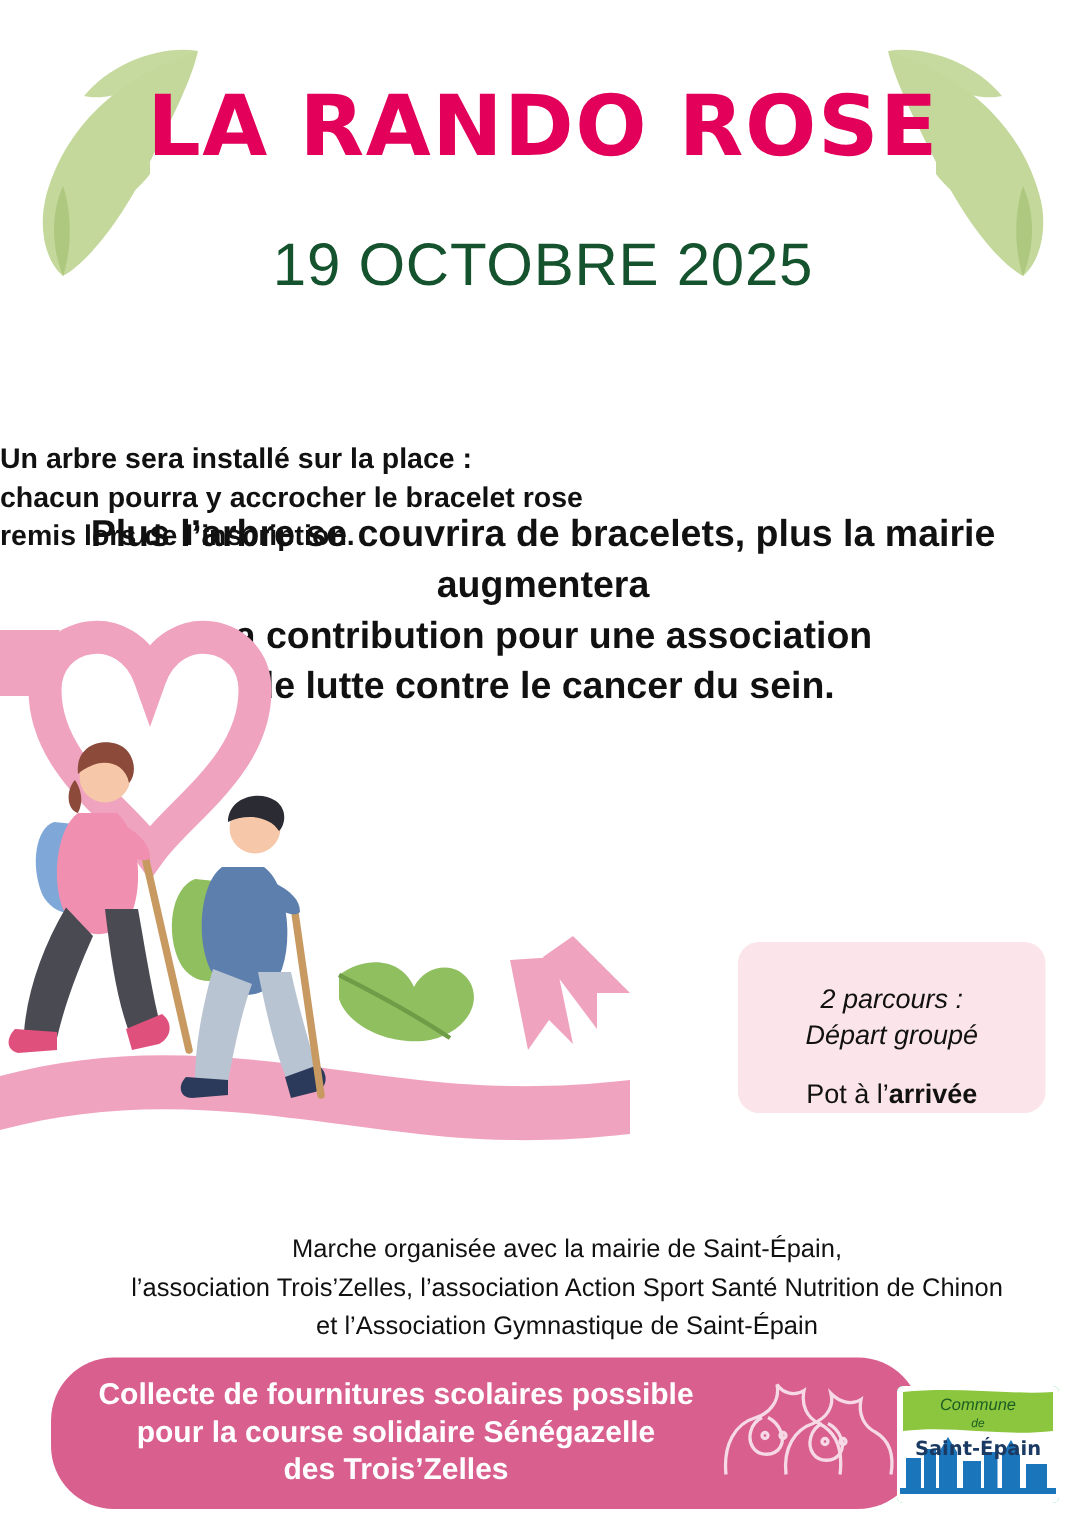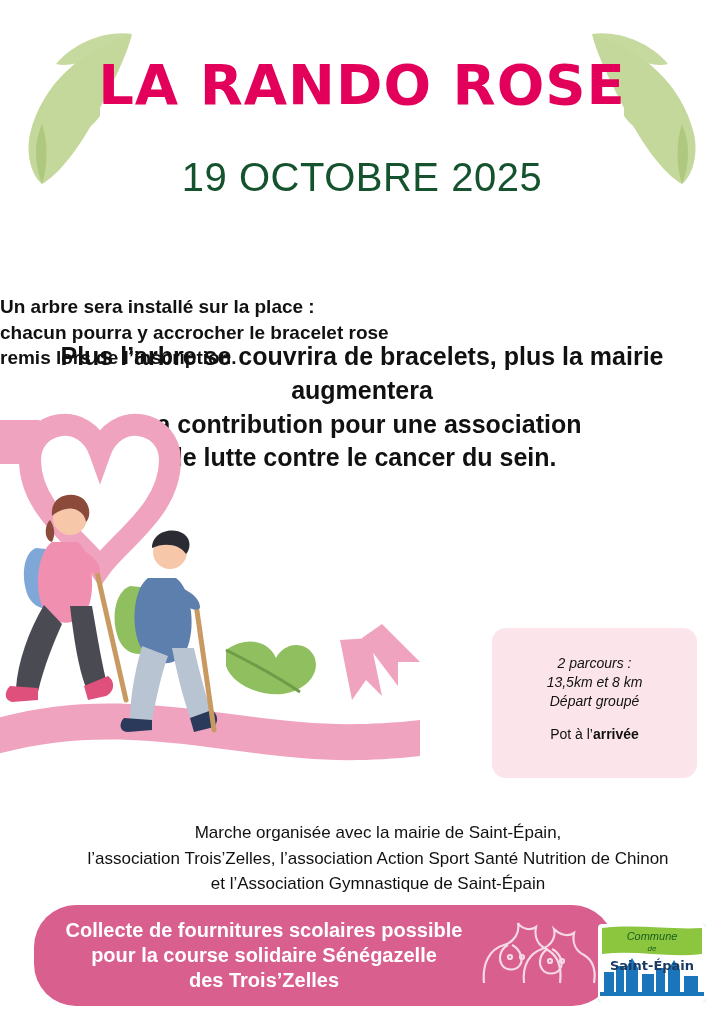--- a/index.html
+++ b/index.html
@@ -97,23 +97,23 @@
     height: 160px;
     padding-top: 20px;
     font-size: 18px;
     line-height: 1.3;
   }
   .box-inscription .hl { font-weight: bold; font-size: 20px; }
   .box-parcours {
     top: 628px;
     left: 492px;
     width: 205px;
-    height: 150px;
+    height: 114px;
     padding-top: 26px;
-    font-size: 14px;
+    font-size: 18px;
     line-height: 1.35;
     font-style: italic;
   }
   .box-parcours .pot { font-style: normal; margin-top: 14px; display: block; }
   .box-parcours .pot b { font-weight: bold; }
 
   
   .organizers {
     position: absolute;
     top: 820px;
@@ -272,21 +272,20 @@
       <path d="M190 318 L212 310 C220 316 218 326 210 328 L194 332 Z" fill="#2b3a5a"></path>
 
       <path d="M196 204 L214 330" stroke="#c89a62" stroke-width="5" stroke-linecap="round"></path>
       <path d="M182 188 C194 194 200 200 200 208 C196 212 186 208 180 200 Z" fill="#5d7fae"></path>
     </g>
   </svg>
 
 
   <div class="infobox box-parcours">
     <div>2 parcours :</div>
-    <div>13,5km et 8 km</div>
     <div>Départ groupé</div>
     <span class="pot"><span>Pot à l’</span><b>arrivée</b></span>
   </div>
 
   <div class="organizers" style="white-space: pre-line;">Marche organisée avec la mairie de Saint-Épain,
 l’association Trois’Zelles, l’association Action Sport Santé Nutrition de Chinon
 et l’Association Gymnastique de Saint-Épain</div>
 
   <div class="banner">
     <span style="white-space: pre-line;">Collecte de fournitures scolaires possible

